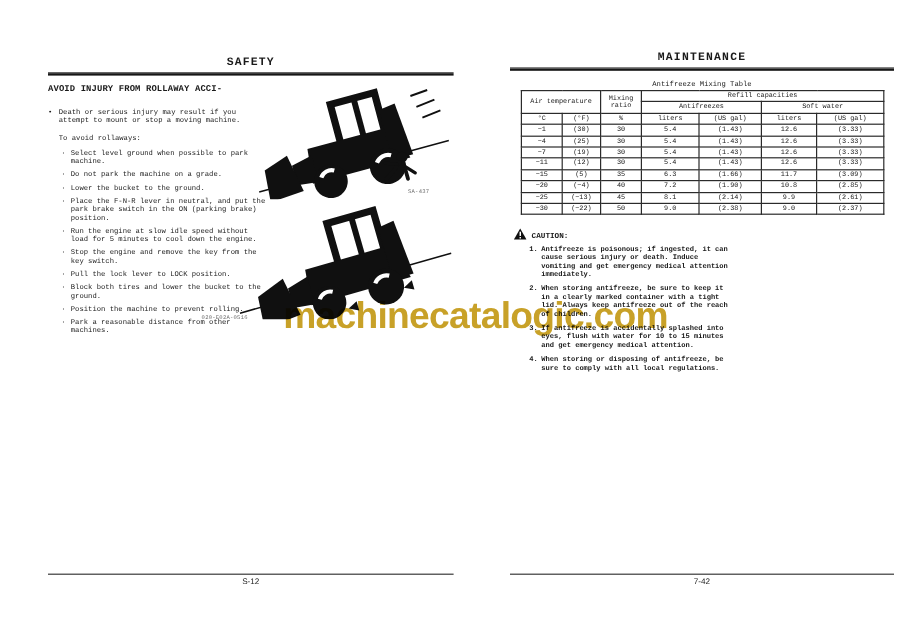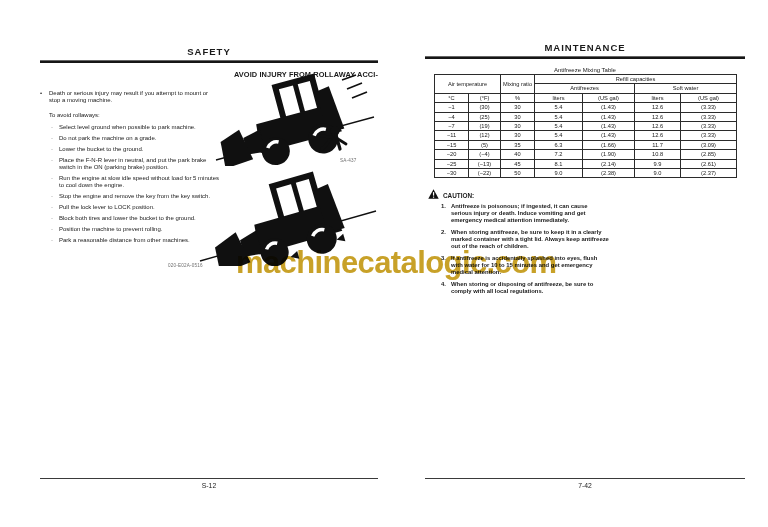--- a/index.html
+++ b/index.html
@@ -2,29 +2,29 @@
 <html><head>
 <meta charset="utf-8">
 <style>
   * { box-sizing: border-box; }
   html,body { margin:0; padding:0; }
   body {
     width:768px; height:527px; position:relative; overflow:hidden;
     background:#ffffff; color:#1a1a1a;
     font-family:"Liberation Sans", sans-serif;
   }
-  .page { position:absolute; }
+  .page { position:absolute;font-family:Liberation Mono, monospace; }
   #left-page  { left:40px;  top:46px; width:338px; height:430px; }
   #right-page { left:425px; top:42px; width:320px; height:436px; }
 
   .page-header { text-align:center; font-weight:bold; font-size:9.5px; letter-spacing:1px; }
   .header-rule { margin-top:3px; height:3px; border-top:1px solid #666; border-bottom:2px solid #161616; }
 
   
-  .section-title { margin-top:8px; font-weight:bold; font-size:7.4px; line-height:8.6px; letter-spacing:.1px;text-align:right; }
+  .section-title { margin-top:8px; font-weight:bold; font-size:7.4px; line-height:8.6px; letter-spacing:.1px; }
   .intro-row { display:flex; margin-top:10px; width:180px; font-size:6px; line-height:7px; }
   .intro-row .bullet-marker { width:9px; flex:none; }
   .list-intro { margin-top:8px; margin-left:9px; font-size:6px; line-height:7px; }
   .steps { margin-top:5px; margin-left:11px; width:172px; }
   .step { display:flex; margin-bottom:4px; font-size:6px; line-height:7px; }
   .step .marker { width:8px; flex:none; }
 
   .figure { position:absolute; }
   #figure-1 { left:174px; top:24px; width:164px; height:96px; }
   #figure-2 { left:158px; top:122px; width:180px; height:98px; }

